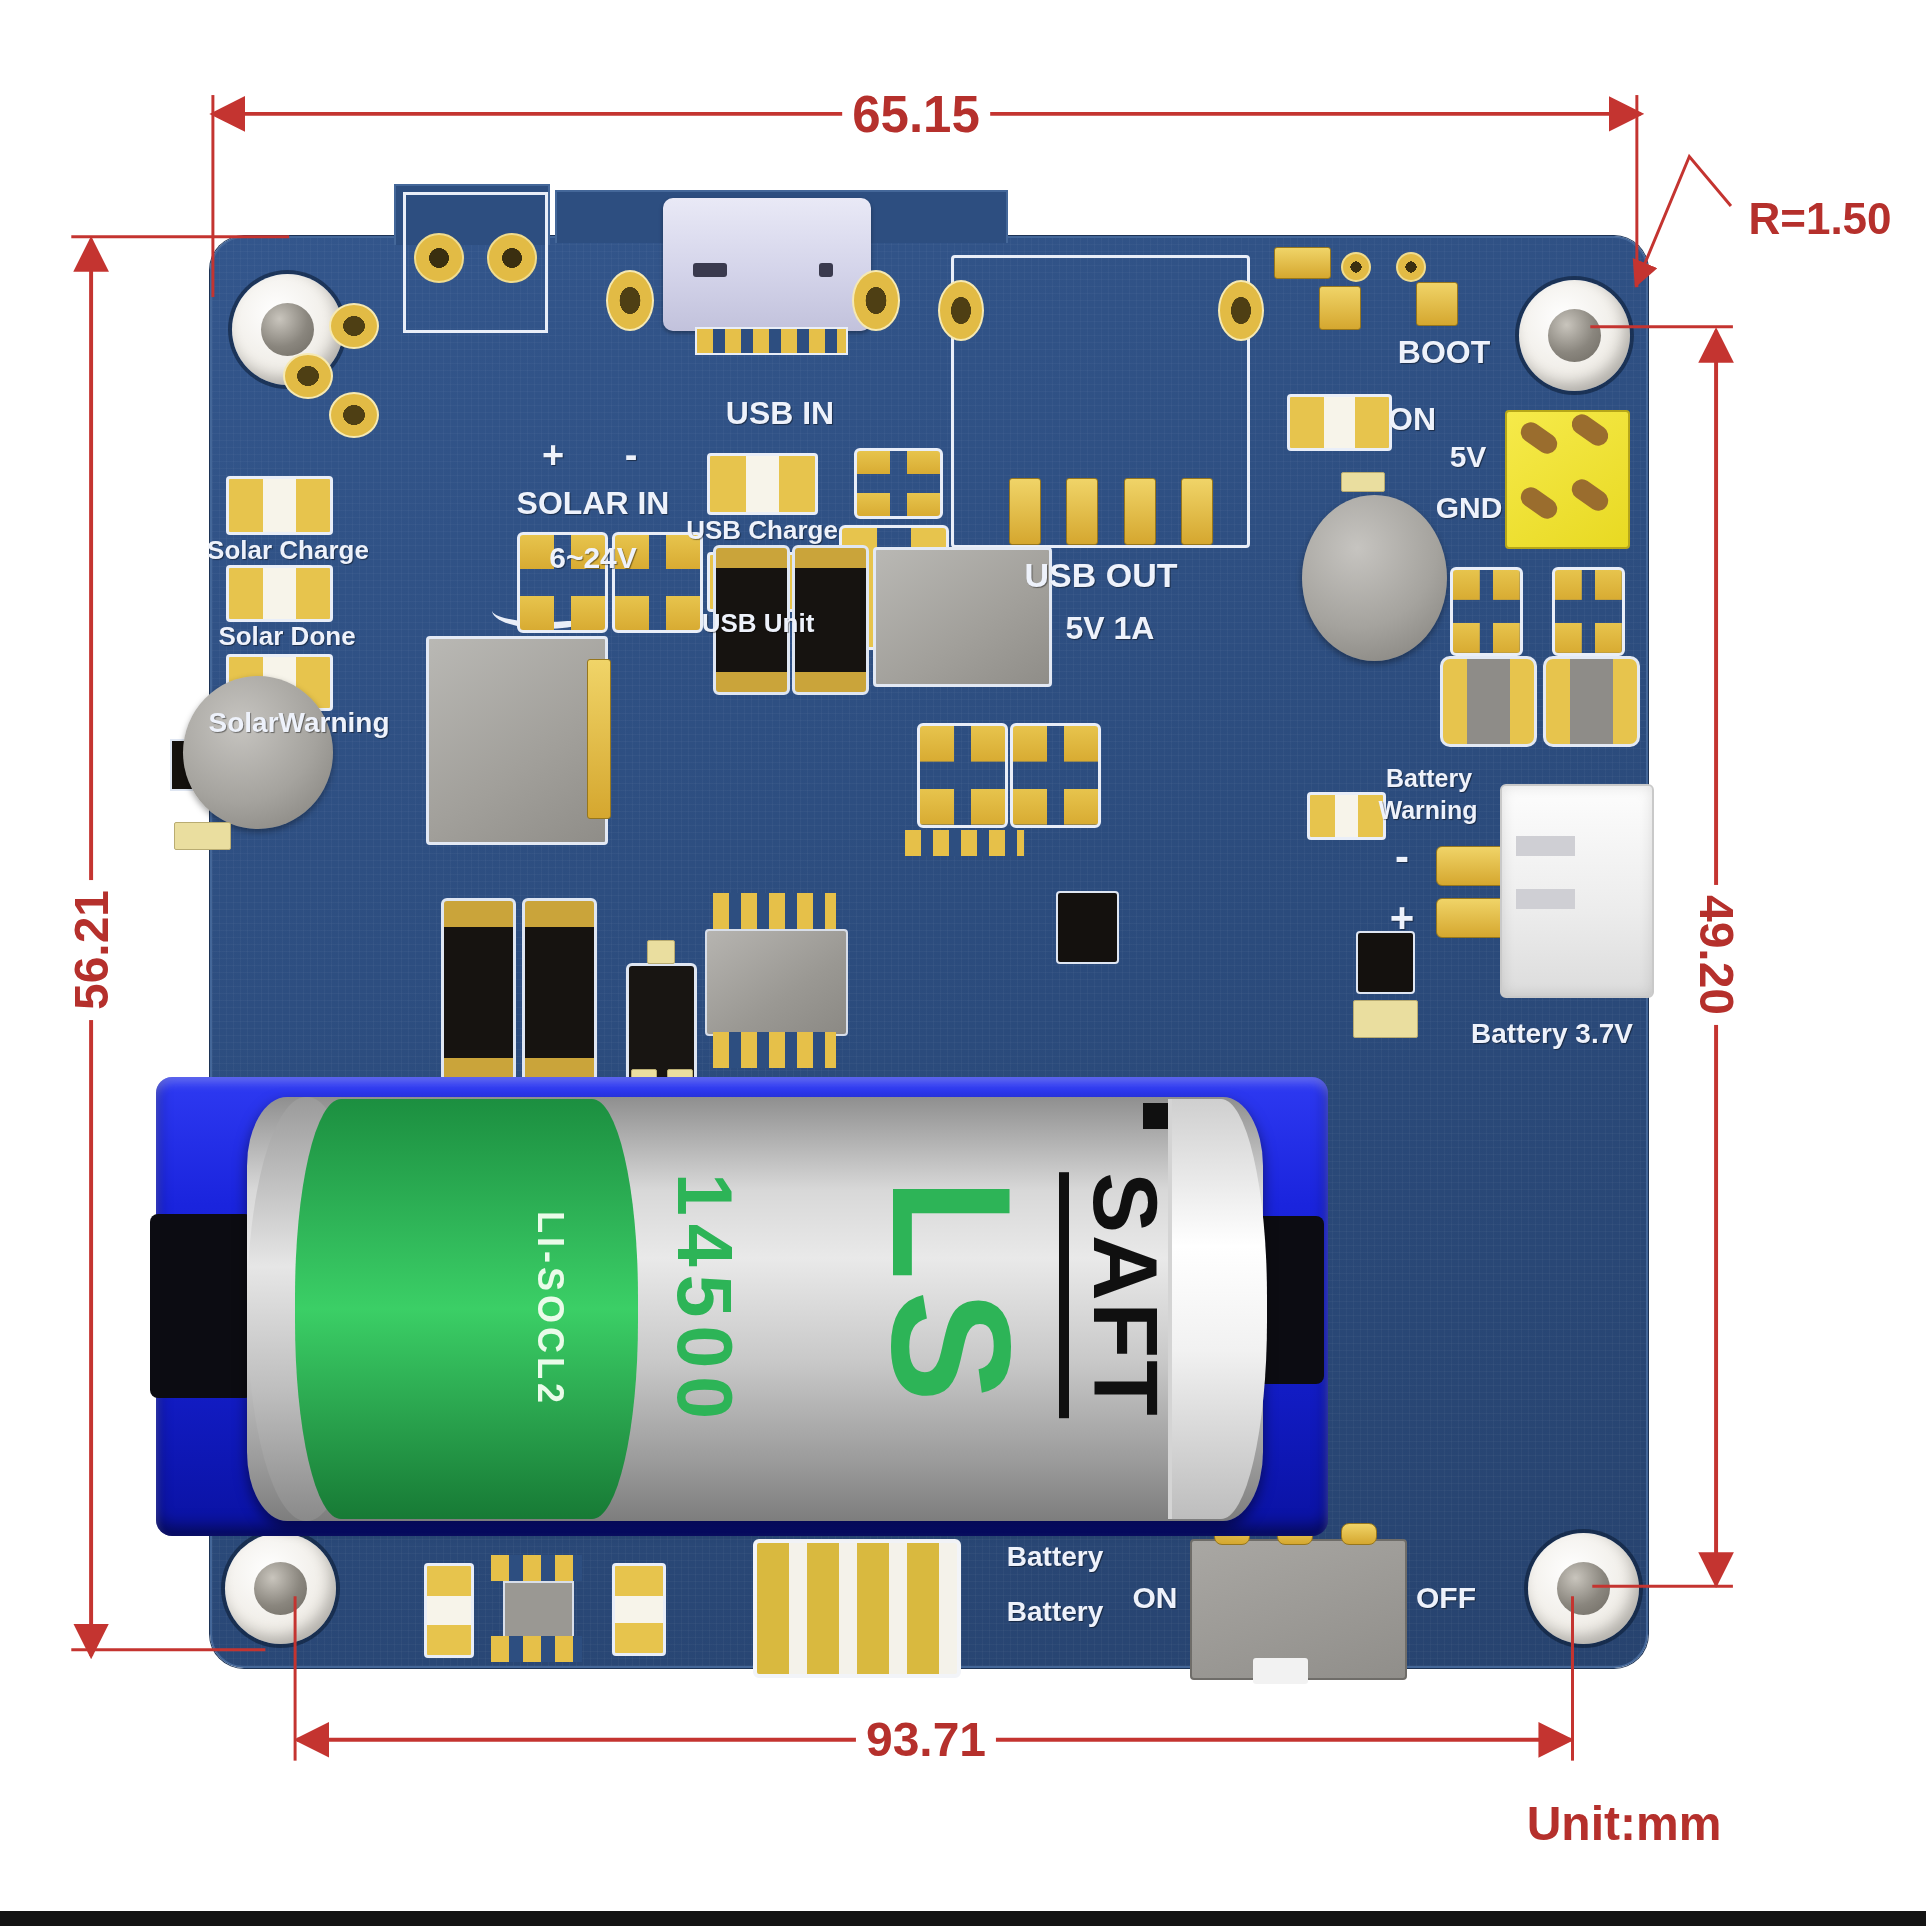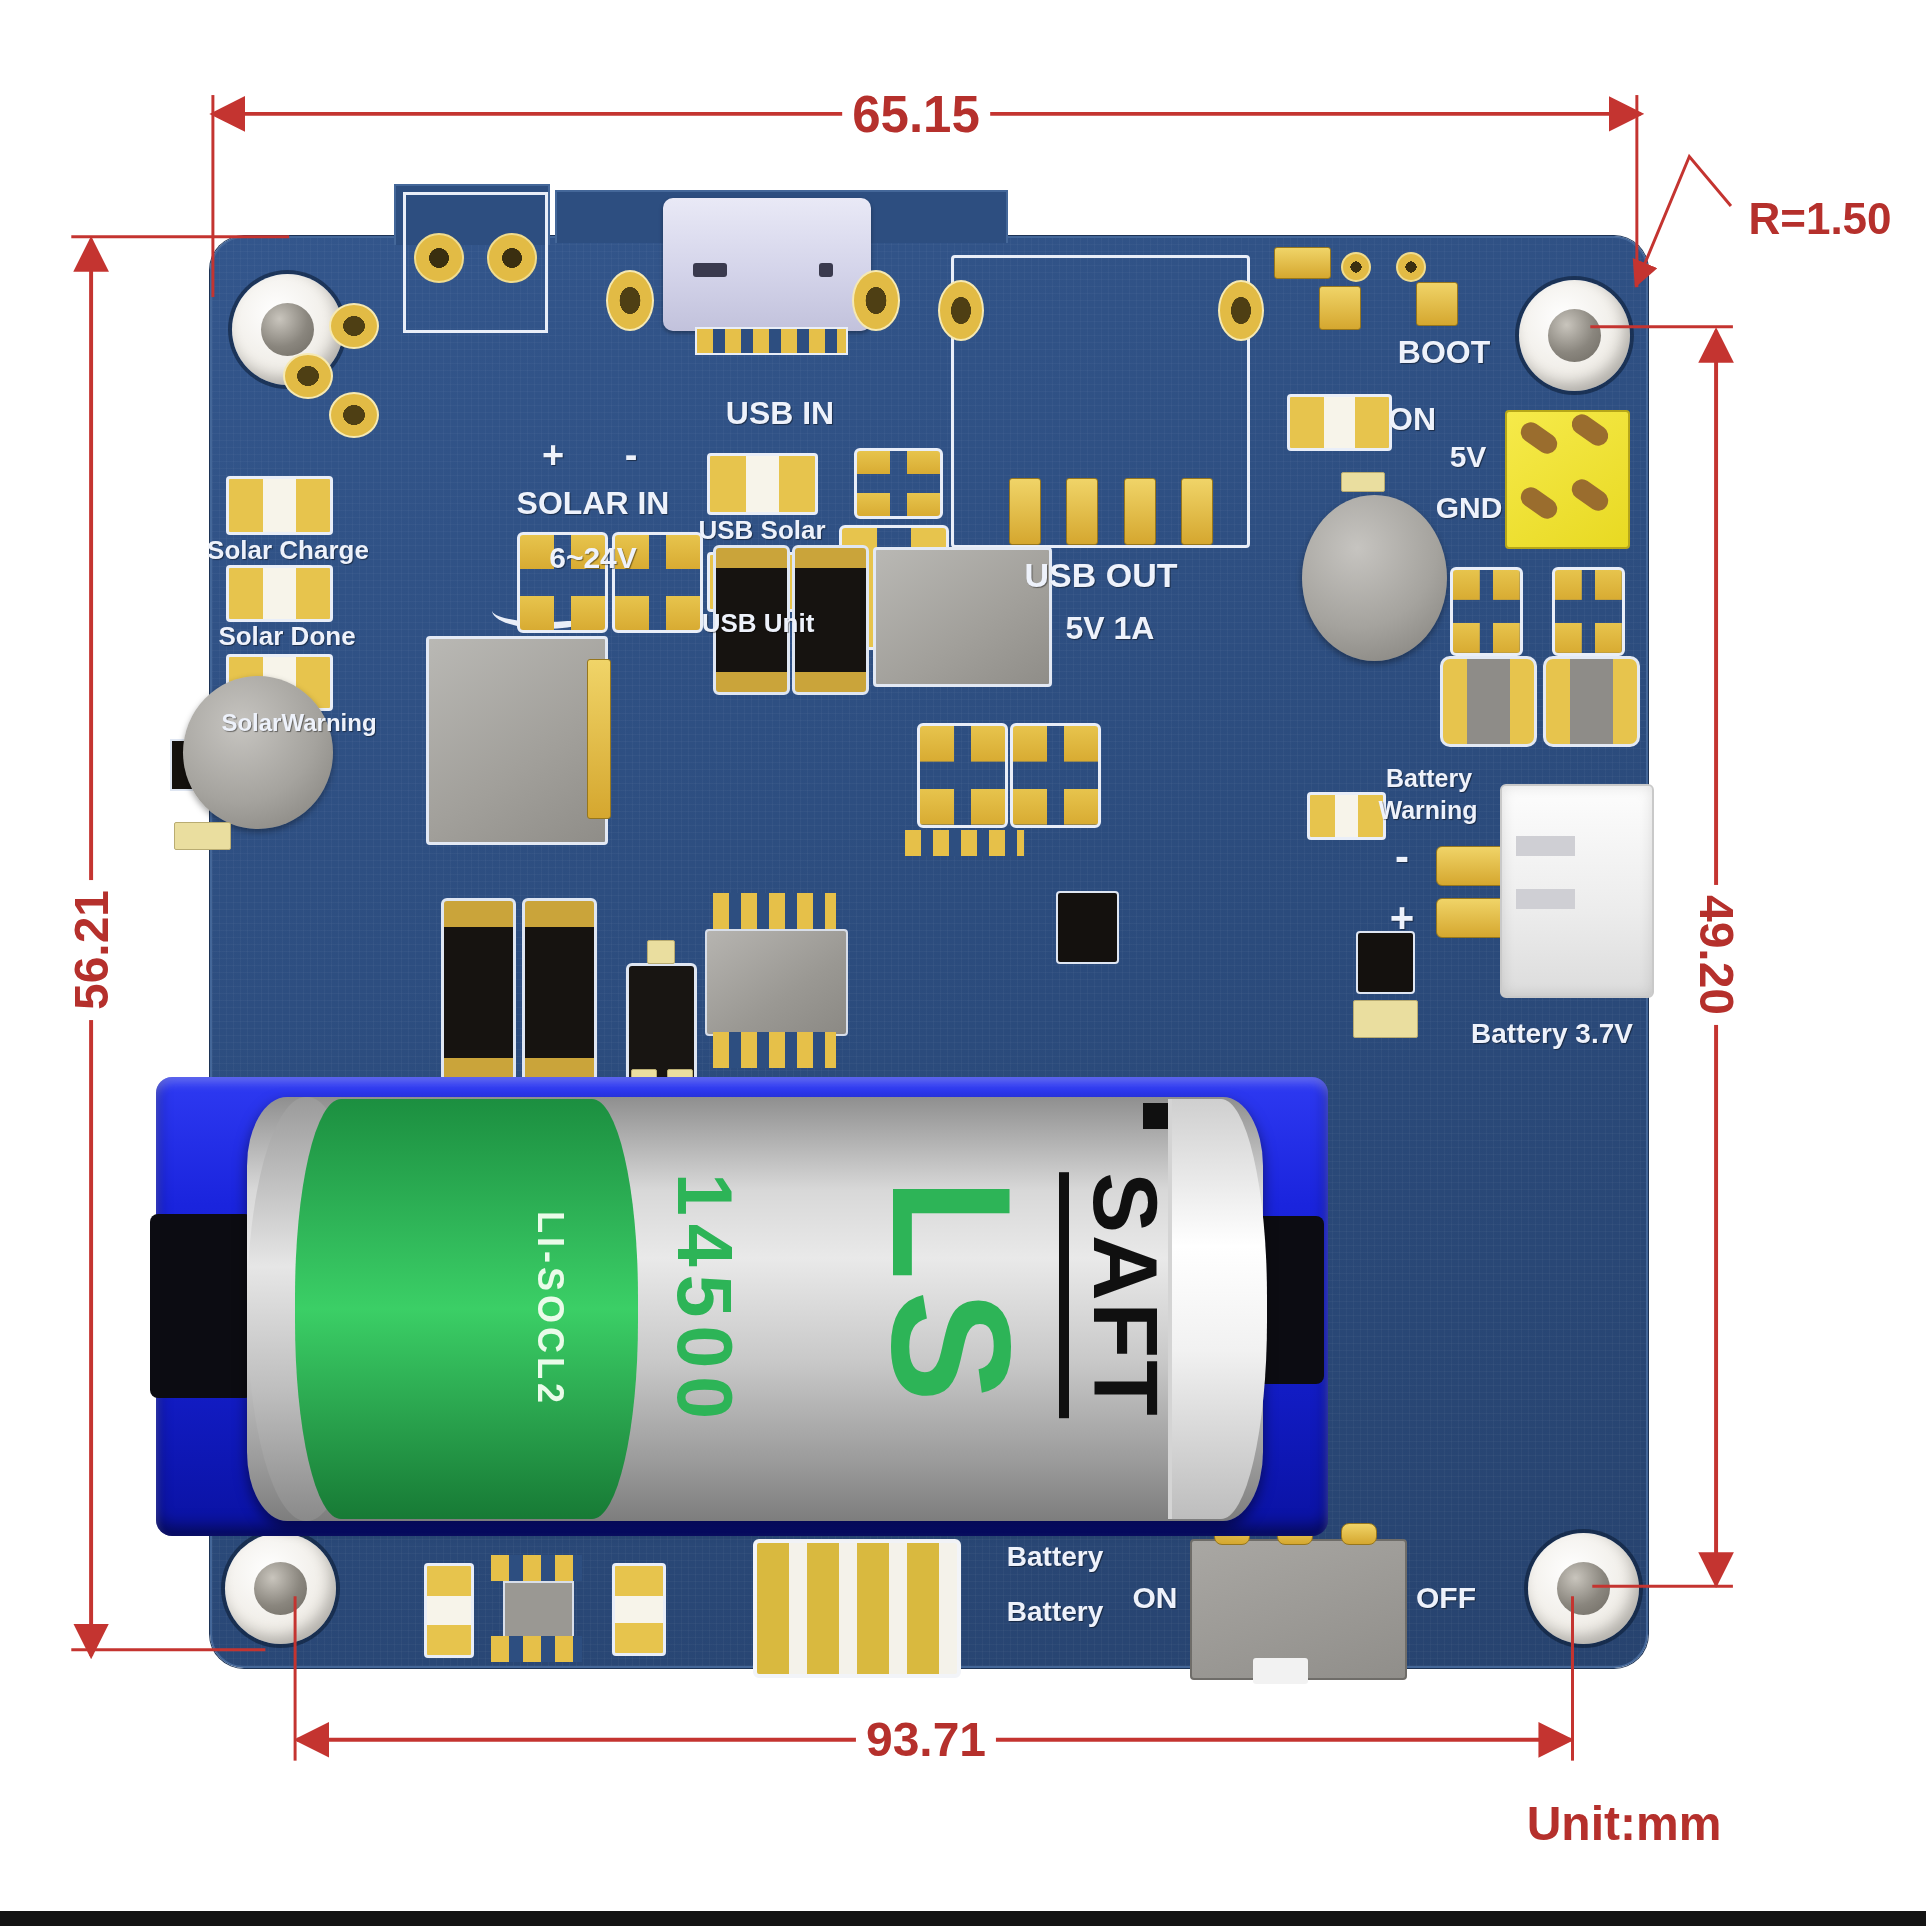--- a/index.html
+++ b/index.html
@@ -178,27 +178,27 @@
 
     <div class="abs" style="left:978px;top:1301px;width:213px;height:137px;background:linear-gradient(160deg,#a9a7a3,#908e8a);border:2px solid #6f6d69;border-radius:4px;">
       <div class="pad" style="left:22px;top:-18px;width:34px;height:20px;border-radius:8px;"></div>
       <div class="pad" style="left:85px;top:-18px;width:34px;height:20px;border-radius:8px;"></div>
       <div class="pad" style="left:149px;top:-18px;width:34px;height:20px;border-radius:8px;"></div>
       <div class="abs" style="left:61px;top:117px;width:55px;height:26px;background:#f2f2f2;border-radius:3px;"></div>
     </div>
 
     <div class="lbl" style="left:76px;top:312px;font-size:26px;">Solar Charge</div>
     <div class="lbl" style="left:75px;top:398px;font-size:26px;">Solar Done</div>
-    <div class="lbl" style="left:87px;top:485px;font-size:24px;">SolarWarning</div>
+    <div class="lbl" style="left:87px;top:485px;font-size:28px;">SolarWarning</div>
     <div class="lbl" style="left:341px;top:217px;font-size:38px;">+</div>
     <div class="lbl" style="left:419px;top:217px;font-size:38px;">-</div>
     <div class="lbl" style="left:381px;top:265px;font-size:32px;">SOLAR IN</div>
     <div class="lbl" style="left:381px;top:320px;font-size:30px;">6~24V</div>
     <div class="lbl" style="left:568px;top:175px;font-size:32px;">USB IN</div>
-    <div class="lbl" style="left:550px;top:292px;font-size:26px;">USB Solar</div>
+    <div class="lbl" style="left:550px;top:292px;font-size:26px;">USB Charge</div>
     <div class="lbl" style="left:546px;top:385px;font-size:26px;">USB Unit</div>
     <div class="lbl" style="left:889px;top:337px;font-size:34px;">USB OUT</div>
     <div class="lbl" style="left:898px;top:390px;font-size:32px;">5V 1A</div>
     <div class="lbl" style="left:1232px;top:114px;font-size:32px;">BOOT</div>
     <div class="lbl" style="left:1200px;top:181px;font-size:32px;">ON</div>
     <div class="lbl" style="left:1256px;top:219px;font-size:30px;">5V</div>
     <div class="lbl" style="left:1257px;top:270px;font-size:30px;">GND</div>
     <div class="lbl" style="left:1217px;top:540px;font-size:25px;">Battery</div>
     <div class="lbl" style="left:1216px;top:572px;font-size:25px;">Warning</div>
     <div class="lbl" style="left:1190px;top:619px;font-size:42px;">-</div>

